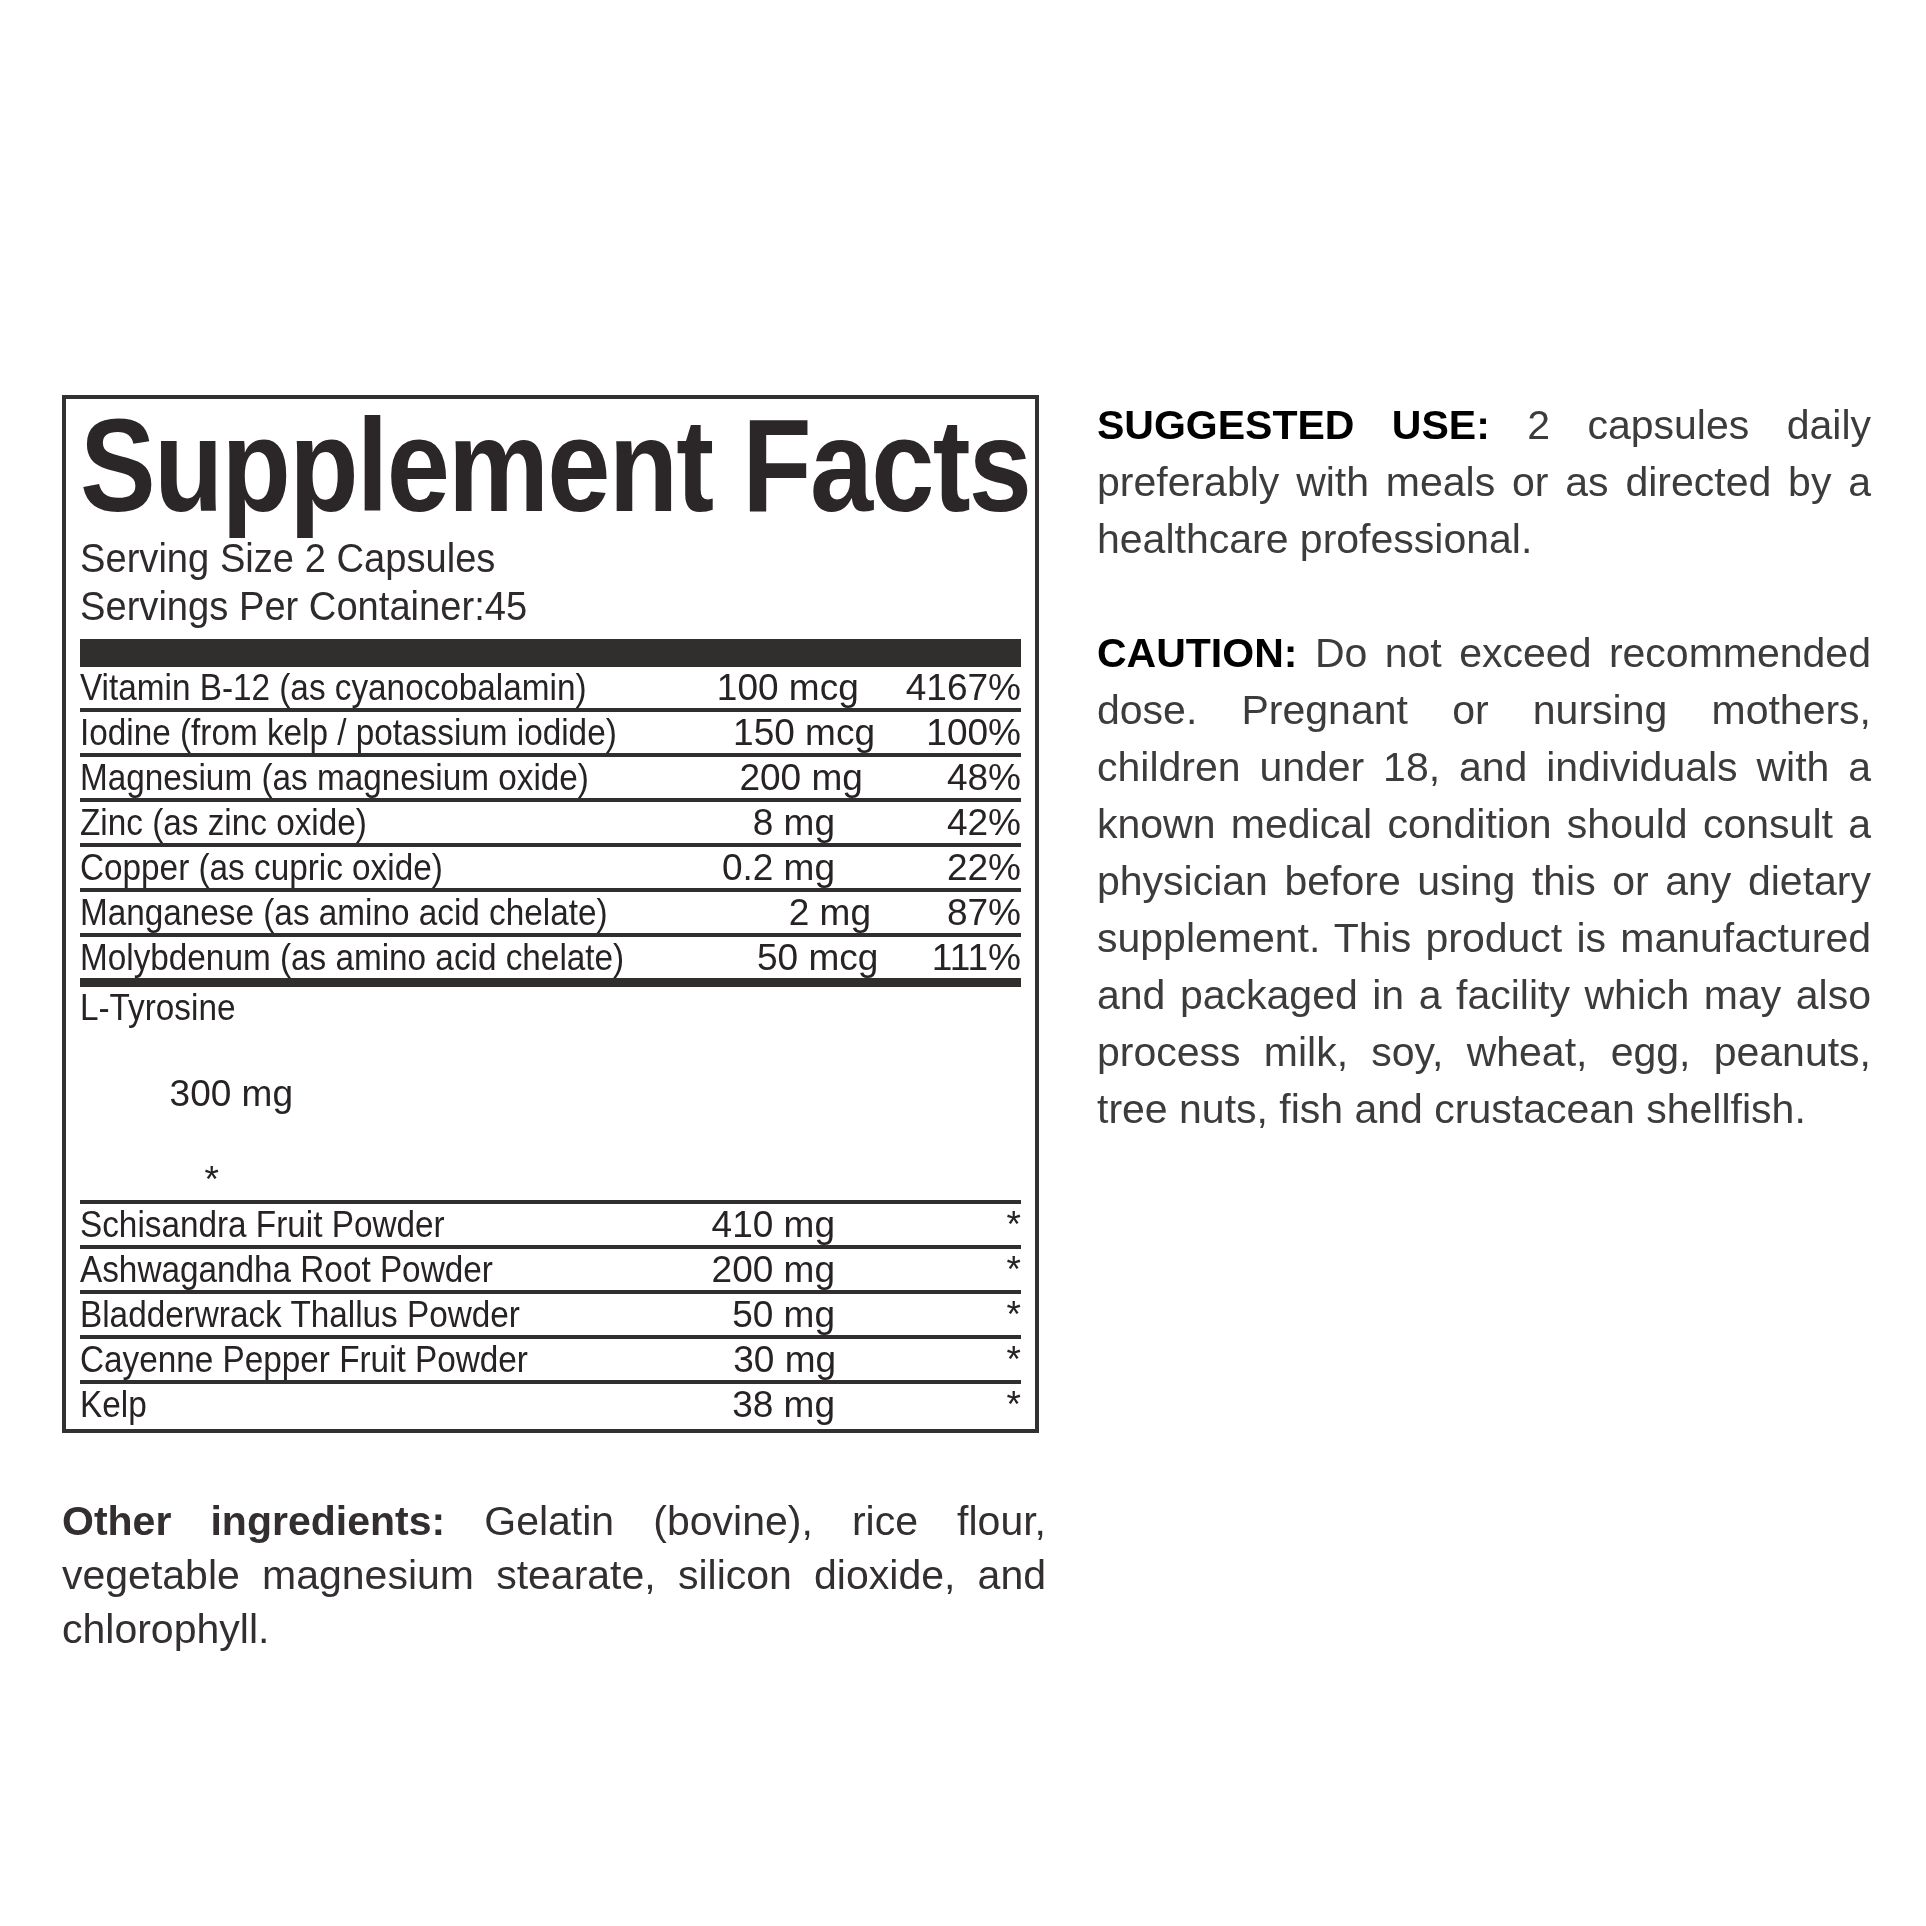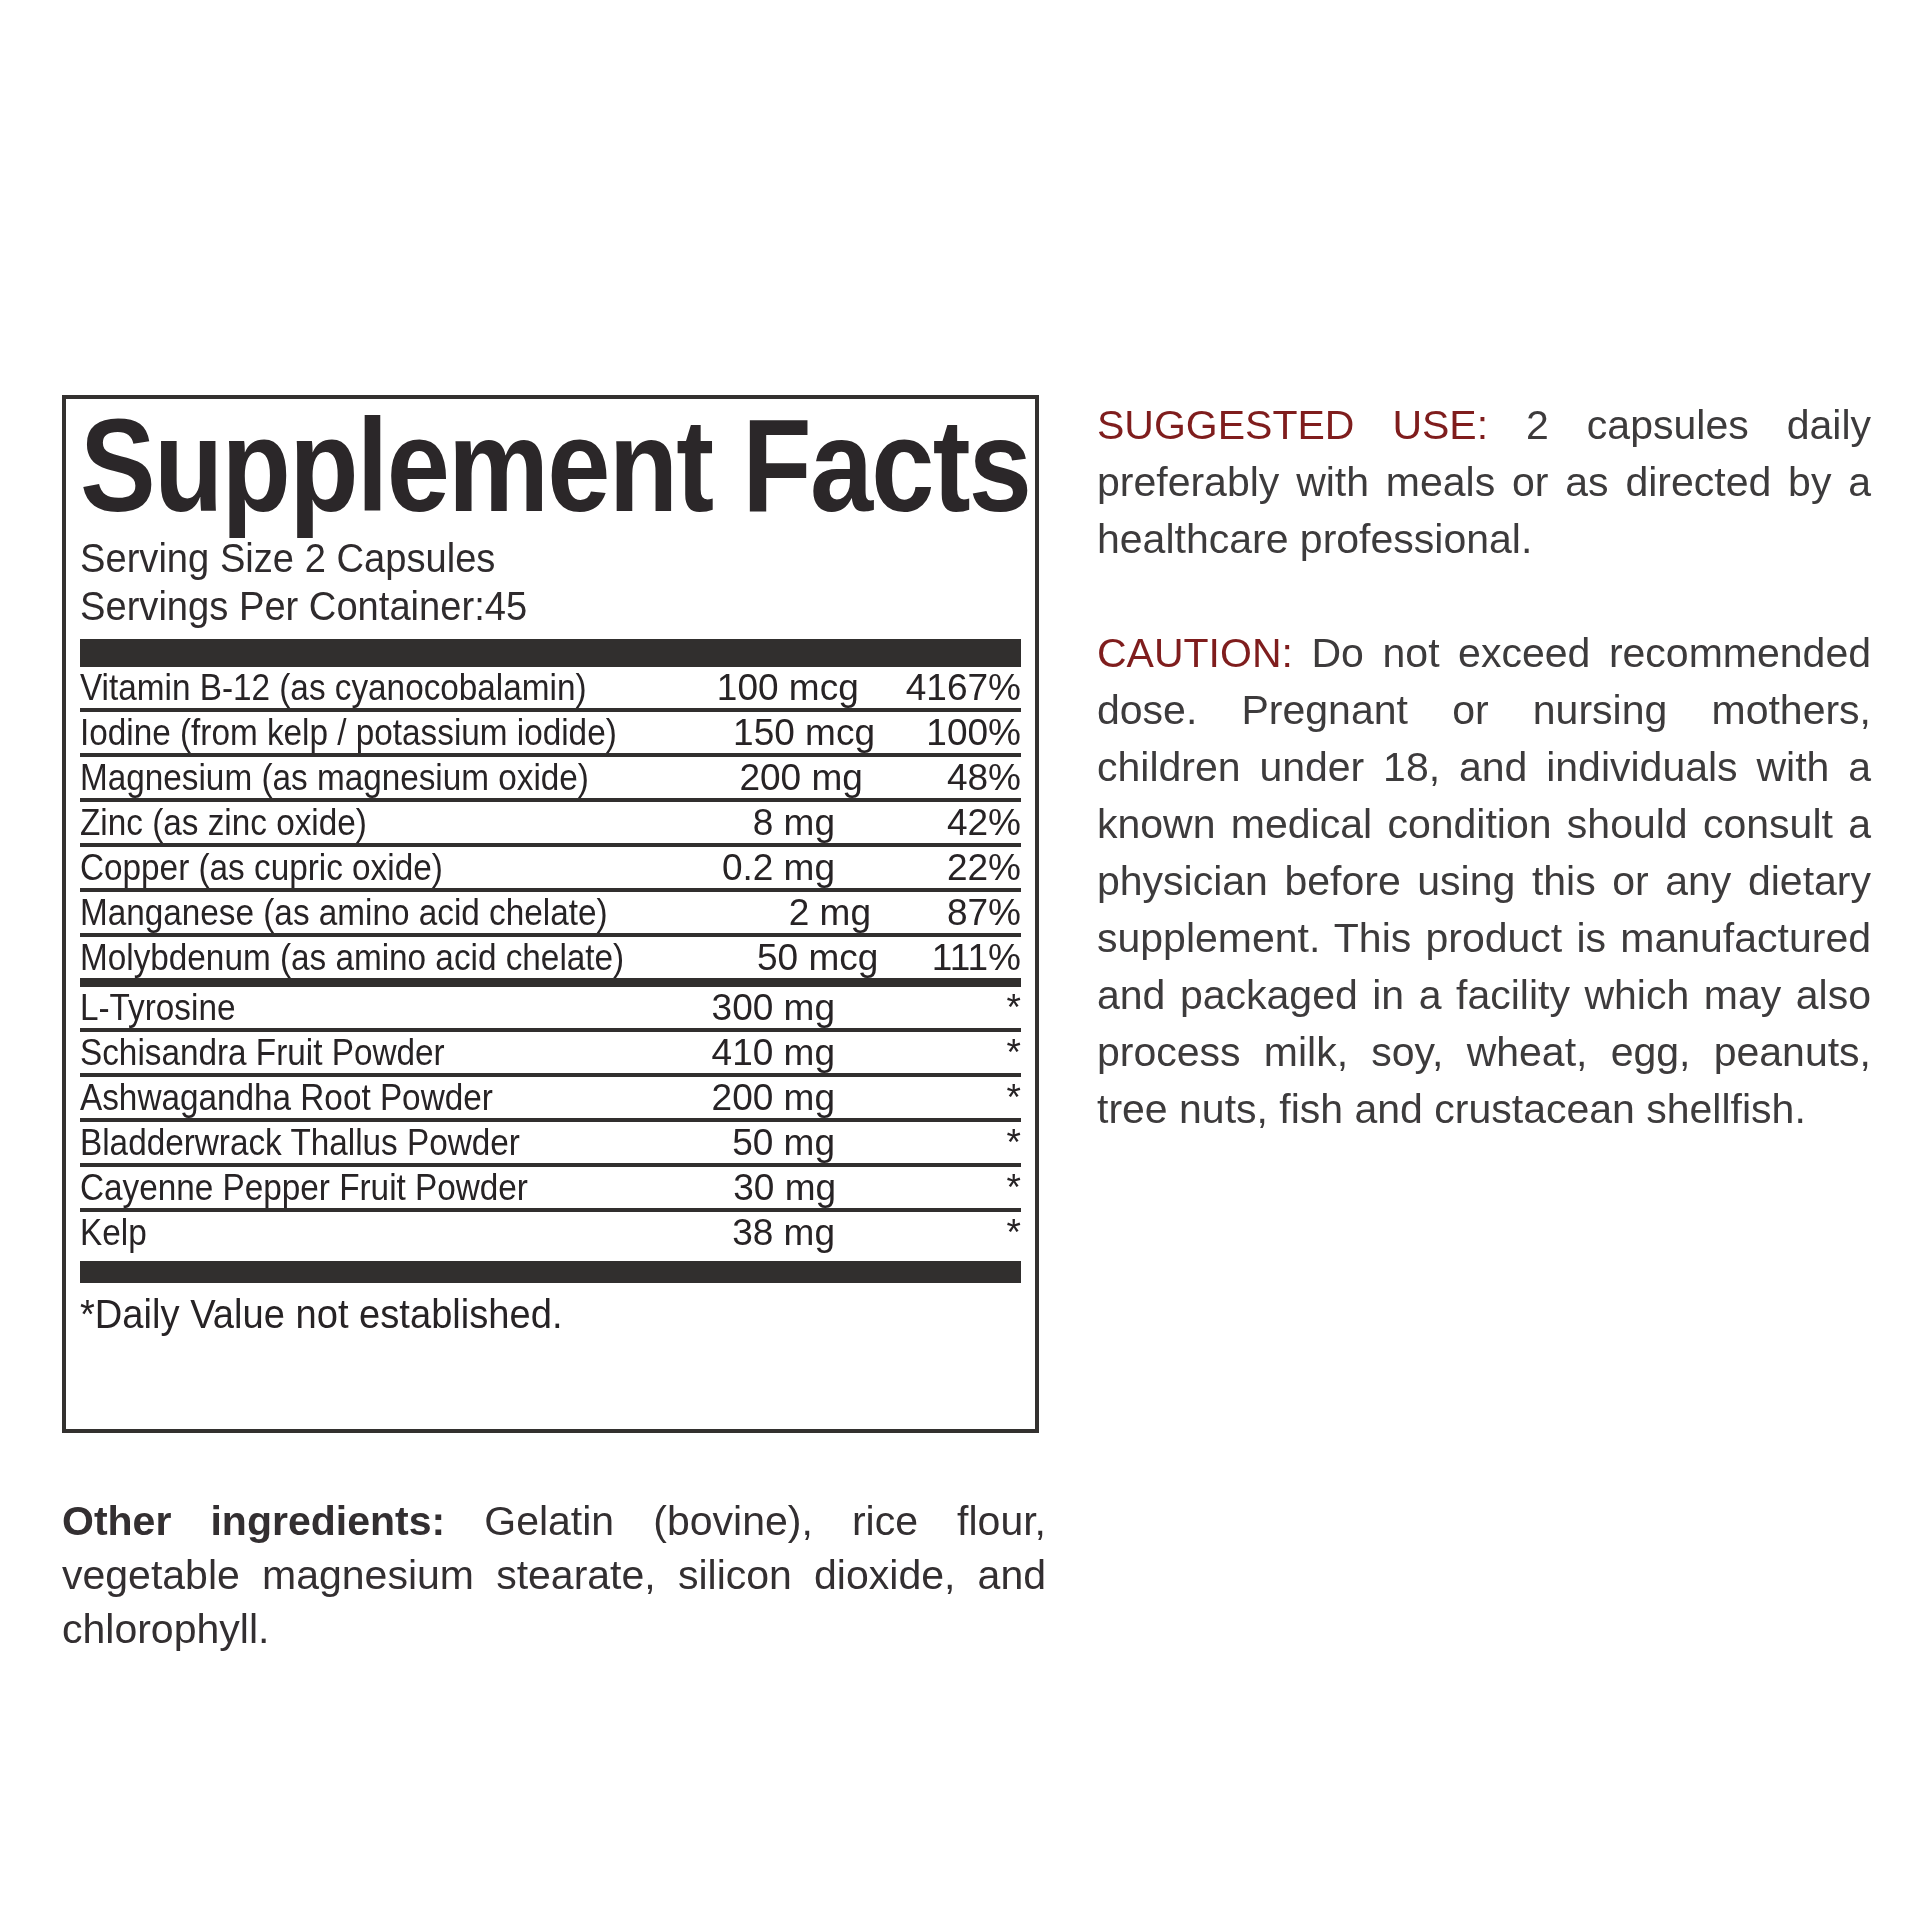--- a/index.html
+++ b/index.html
@@ -27,21 +27,21 @@
   .hdr {
     display:flex; justify-content:space-between; align-items:baseline;
     font-weight:bold; font-size:40px; line-height:46px; padding:6px 0 4px;
   }
   .rule-mid { height:8px; background:#312f2e; }
   .tbl-row {
     display:flex; align-items:baseline; border-top:4px solid #312f2e;
     padding:1px 0; font-size:37px; line-height:39px;gap:47px;
   }
   .tbl-row.first { border-top:none; }
-  .tbl-row.heavy { border-top-width:9px; }
+  .tbl-row.heavy { border-top-width:9px;flex-direction:column; }
   .tbl-row .nm { flex:1; transform:scaleX(0.9); transform-origin:0 50%; white-space:nowrap; }
   .tbl-row .amt { width:213px; text-align:right; white-space:nowrap; }
   .tbl-row .dv  { width:139px; text-align:right; white-space:nowrap; }
   .bar-bottom { height:22px; background:#312f2e; margin-top:8px; }
   .footnote {
     font-size:41px; line-height:46px; padding-top:8px; transform:scaleX(0.93);
     transform-origin:0 0; white-space:nowrap;
   }
 
   
@@ -51,21 +51,21 @@
   }
   .other b { font-weight:bold; }
 
   
   .rightcol {
     position:absolute; left:1097px; top:397px; width:774px;
     font-size:41px; line-height:57px; text-align:justify; color:#3d3b3c;
   }
   .para { margin:0; }
   .para + .para { margin-top:57px; }
-  .para b { font-weight:normal; color:#7f1d1d; }
+  .para b { font-weight:bold; color:#000000; }
 </style>
 </head>
 <body>
 
 <div class="canvas">
 
   <div class="box">
     <div class="sf-title">Supplement Facts</div>
 
     <div class="serv-wrap">

